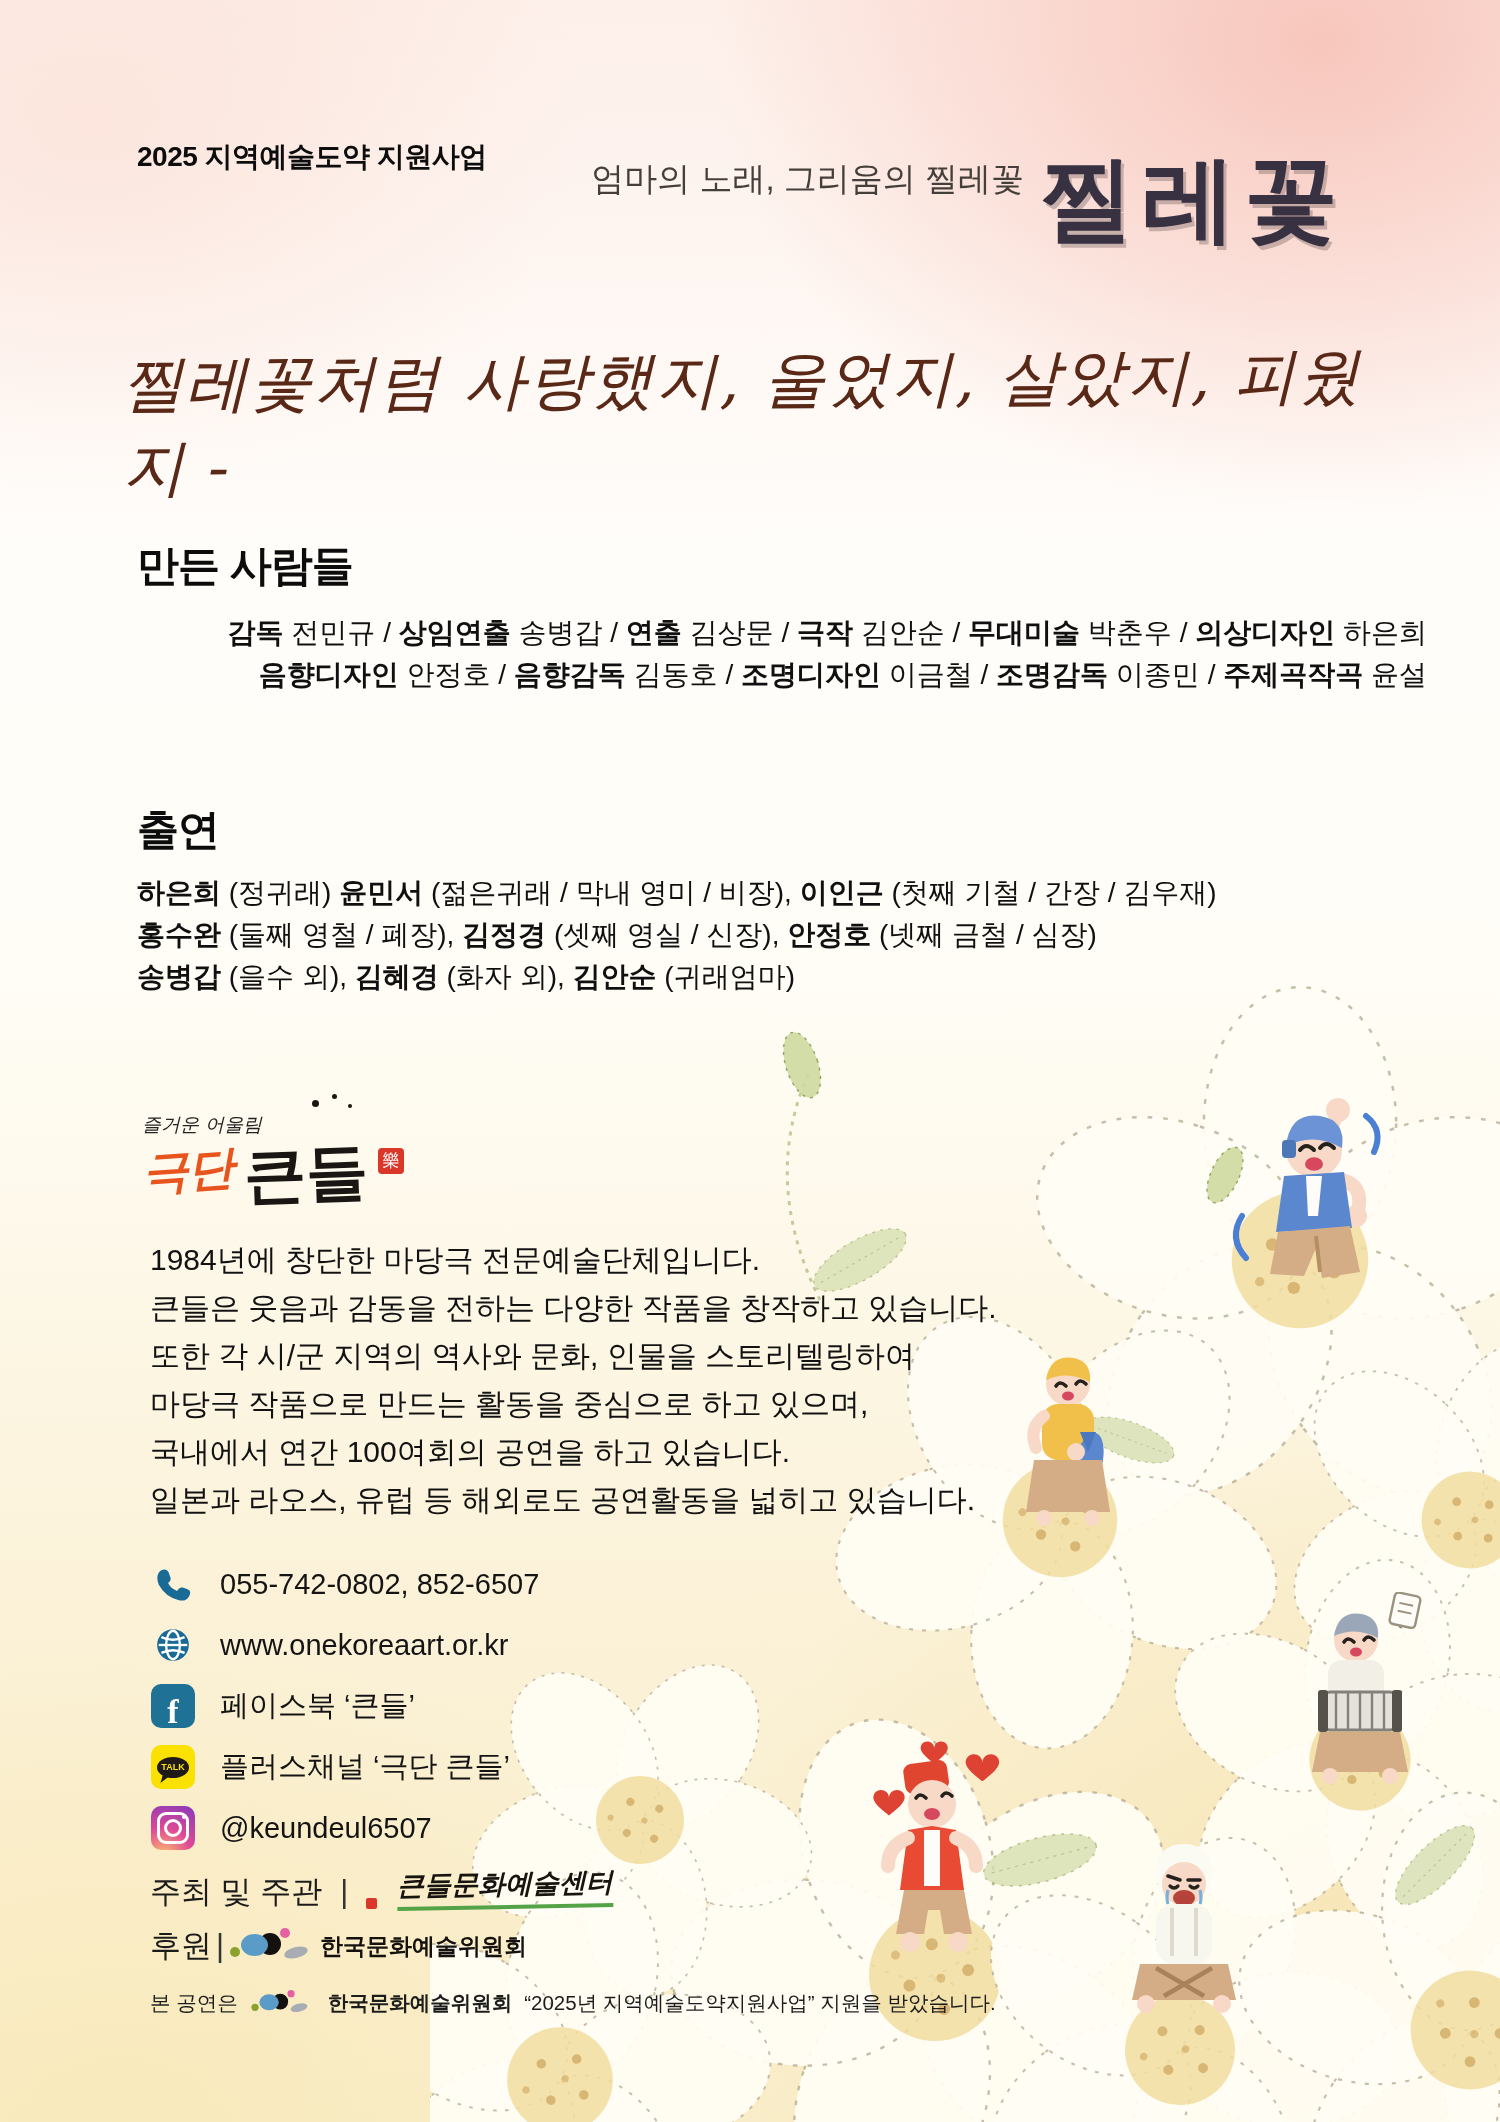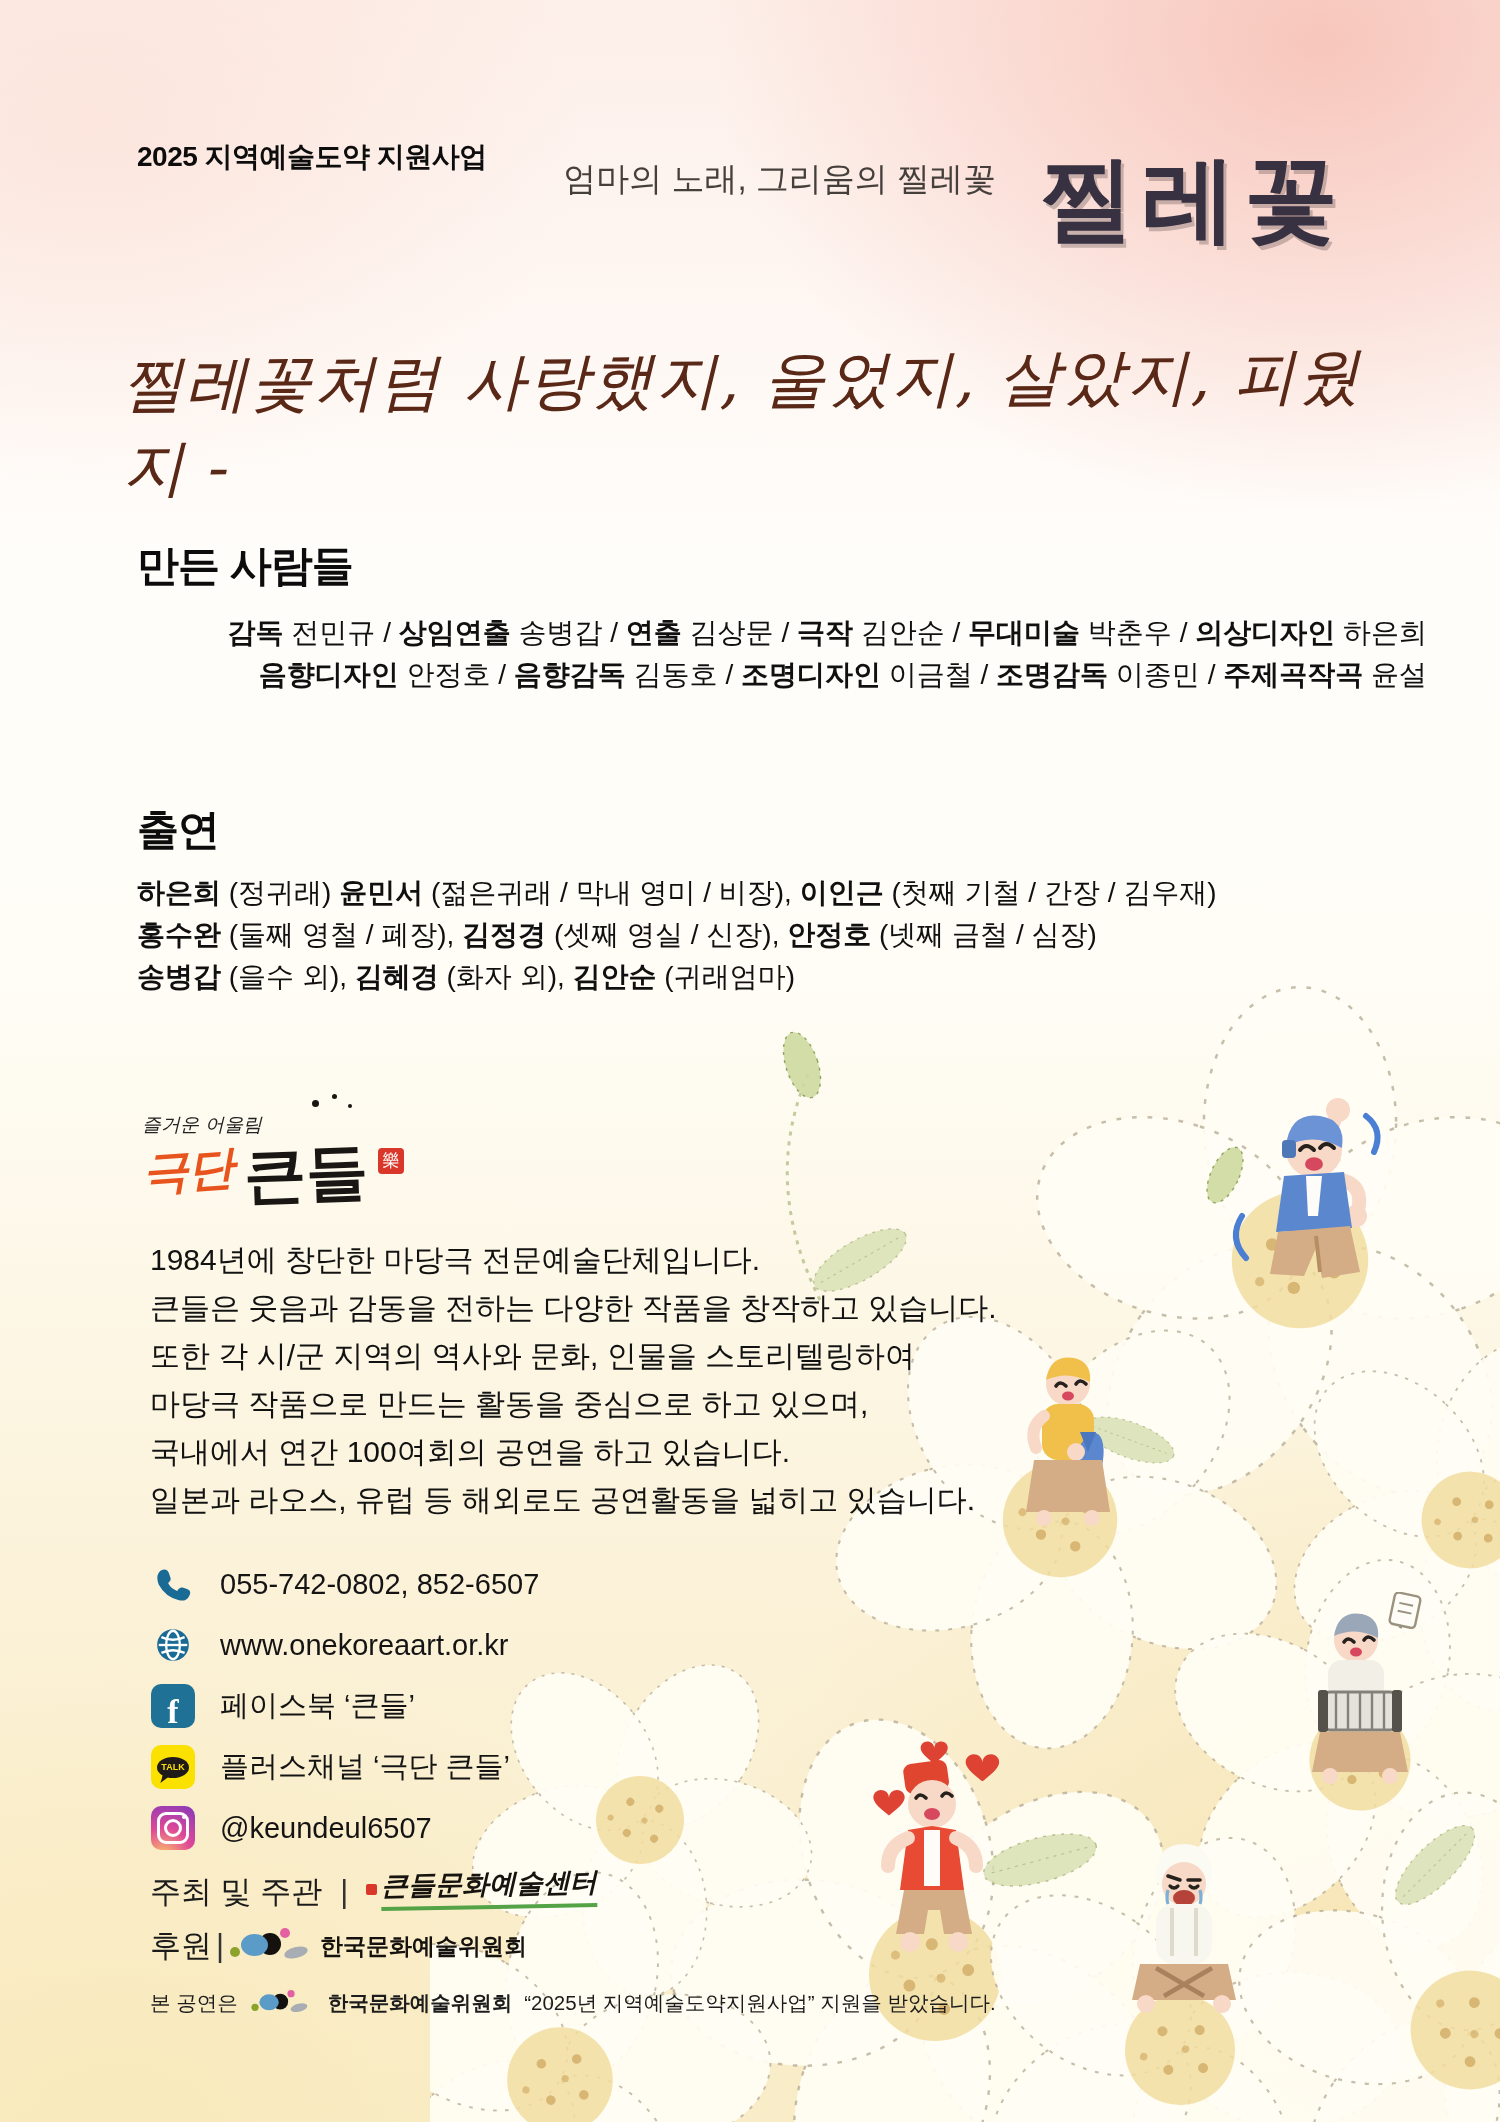--- a/index.html
+++ b/index.html
@@ -13,21 +13,21 @@
       radial-gradient(ellipse 1000px 800px at 95% 92%, rgba(246,228,178,.9), rgba(246,228,178,0) 72%),
       linear-gradient(180deg,#fdefe9 0%,#fffdfa 26%,#fffdf6 46%,#fbf2d9 74%,#f9edc9 100%);
   }
   .abs{position:absolute;}
   .z{z-index:5;}
   
   .program{left:137px;top:138px;font-size:28px;font-weight:800;letter-spacing:-.5px;color:#0d0d0d;}
   .titlebox{right:154px;top:152px;display:flex;align-items:flex-end;gap:16px;}
   .subtitle{font-size:33px;color:#453f3c;padding-bottom:44px;white-space:nowrap;}
   .title{font-family:"Liberation Serif",serif;font-size:94px;line-height:1;font-weight:700;
-         color:#383141;letter-spacing:8px;text-shadow:3px 4px 0 rgba(94,74,74,.32);margin-left:28px;}
+         color:#383141;letter-spacing:8px;text-shadow:3px 4px 0 rgba(94,74,74,.32);}
   .tagline{left:122px;top:338px;width:1260px;font-family:"DejaVu Serif",serif;font-style:italic;
            font-size:62px;color:#5a2817;transform:rotate(-.4deg);letter-spacing:2px;}
   
   .sec-heading{font-size:42px;font-weight:900;color:#0c0c0c;letter-spacing:-1px;}
   .h-credits{left:137px;top:538px;}
   .h-cast{left:137px;top:802px;}
   .lines{left:137px;font-size:28px;line-height:42px;color:#101010;width:1290px;}
   .credits-lines{top:612px;text-align:right;}
   .cast-lines{top:872px;}
   .seg-b{font-weight:800;}
@@ -52,21 +52,21 @@
   .kakao{background:#fae100;display:flex;align-items:center;justify-content:center;}
   .kakao .bubble{width:32px;height:21px;background:#1f1a17;border-radius:50%;color:#fae100;font-size:9px;font-weight:800;
       display:flex;align-items:center;justify-content:center;position:relative;}
   .kakao .bubble:after{content:"";position:absolute;left:5px;bottom:-5px;border:5px solid transparent;border-top-color:#1f1a17;border-left-color:#1f1a17;transform:skewX(-18deg);}
   .insta{background:radial-gradient(circle at 28% 115%, #fdc468, #df4996 48%, #8a3ab9 95%);}
   .insta .frame{position:absolute;inset:6px;border:3px solid #fff;border-radius:9px;}
   .insta .lens{position:absolute;inset:13px;border:3px solid #fff;border-radius:50%;}
   .insta .dot{position:absolute;top:9px;right:9px;width:4px;height:4px;border-radius:50%;background:#fff;}
   
   .host-row{left:150px;top:1870px;display:flex;align-items:center;gap:18px;font-size:31px;color:#1b1b1b;}
-  .kc-logo{display:flex;align-items:center;gap:4px;position:relative;top:-4px;}
+  .kc-logo{display:flex;align-items:flex-end;gap:20px;position:relative;top:-4px;}
   .kc-stamp{width:11px;height:11px;background:#d8372a;border-radius:2px;margin-top:3px;}
   .kc-text{font-family:"DejaVu Serif",serif;font-weight:700;font-style:italic;font-size:27px;color:#17130f;
            border-bottom:4px solid #54a347;padding-bottom:3px;transform:rotate(-1deg);}
   .sponsor-row{left:150px;top:1925px;display:flex;align-items:center;gap:4px;font-size:31px;color:#1b1b1b;}
   .sponsor-org{font-size:23px;font-weight:800;color:#14110e;}
   .note-row{left:150px;top:1985px;display:flex;align-items:center;gap:12px;font-size:20.5px;color:#1c1c1c;}
   .note-org{font-weight:800;}
   
   .arko{position:relative;width:88px;height:36px;display:inline-block;}
   .arko .d{position:absolute;border-radius:50%;}

